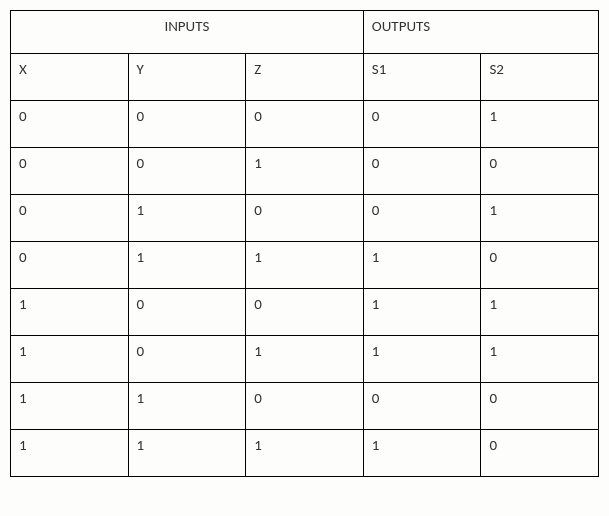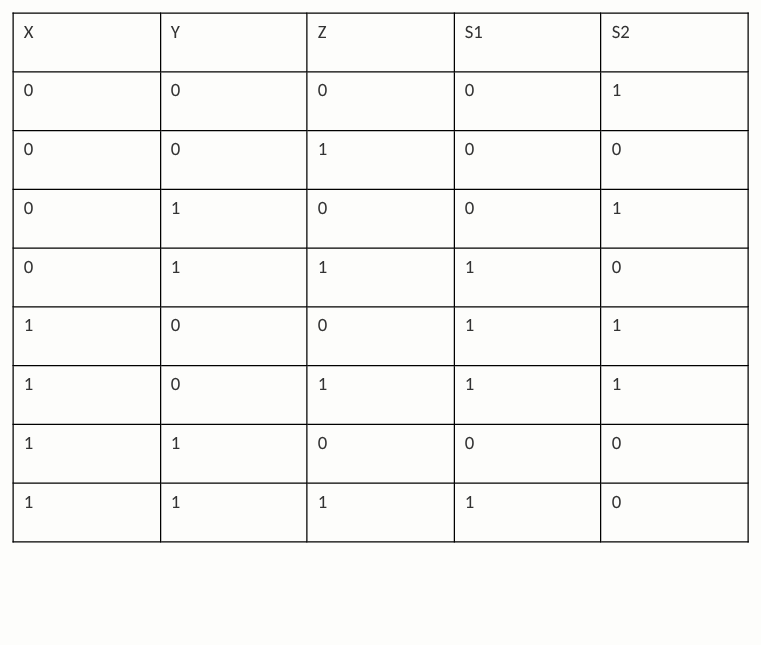--- a/index.html
+++ b/index.html
@@ -32,20 +32,24 @@
   }
   .outputs-head {
     text-align: left;
   }
 </style>
 </head>
 <body>
 
 <table>
   <tbody>
+      <tr class="group-header">
+    <td colspan="3" class="inputs-head">INPUTS</td>
+    <td colspan="2" class="outputs-head">OUTPUTS</td>
+  </tr>
   <tr>
     <td>X</td>
     <td>Y</td>
     <td>Z</td>
     <td>S1</td>
     <td>S2</td>
   </tr>
   <tr>
     <td>0</td>
     <td>0</td>

